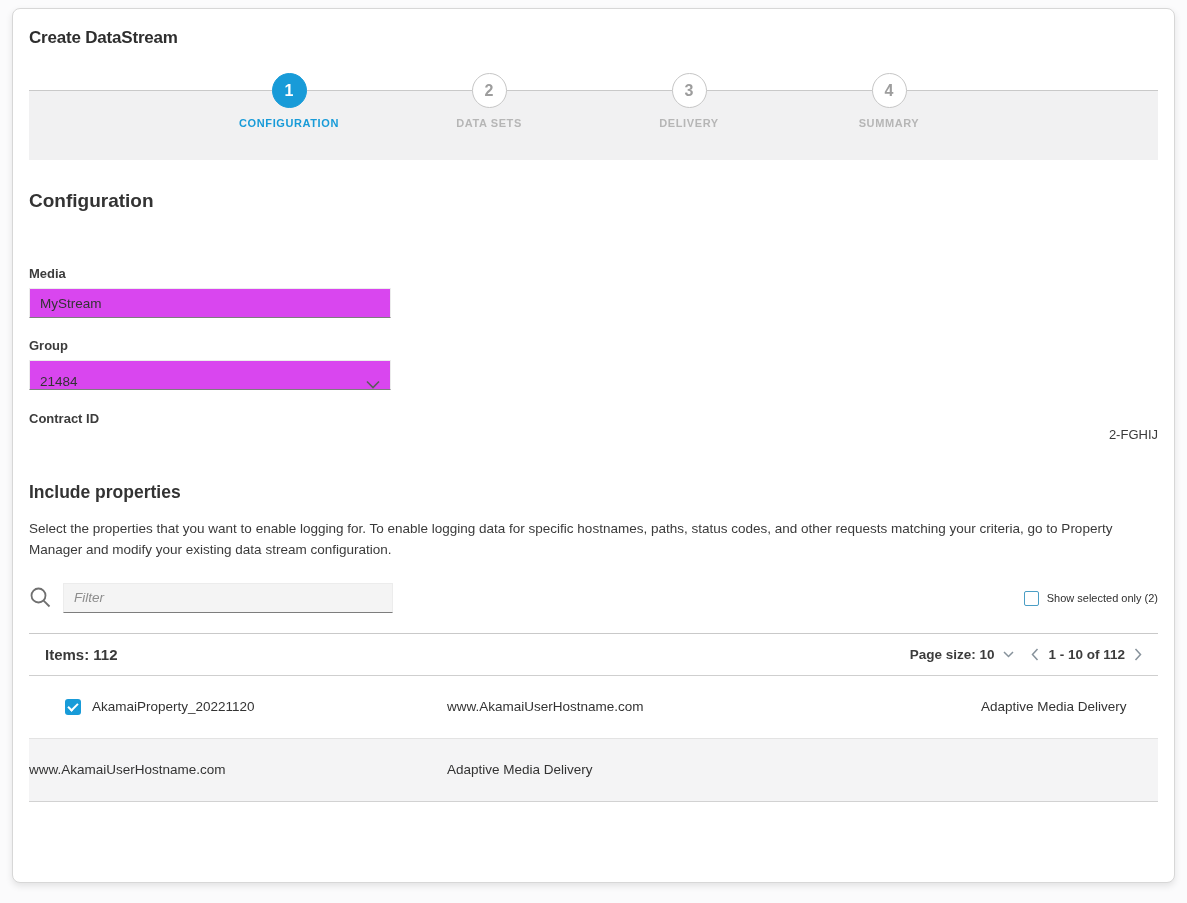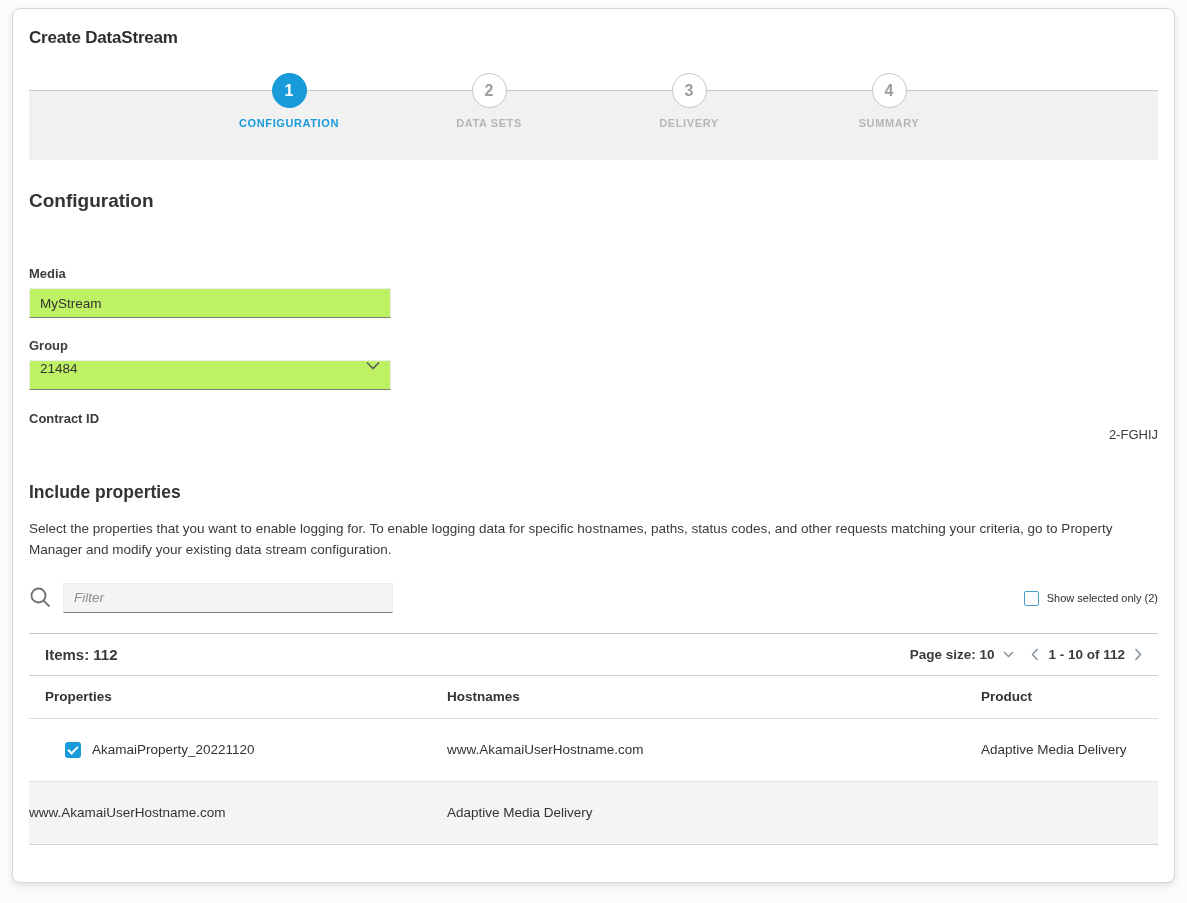--- a/index.html
+++ b/index.html
@@ -20,24 +20,24 @@
   .step[data-state="active"] .step-circle { background:#189bd8; border-color:#189bd8; color:#fff; }
   .step[data-state="active"] .step-label { color:#189bd8; }
 
   .section-heading { font-size:19px; font-weight:700; color:#333; margin:30px 16px 0; }
   .field { margin:0 16px; }
   .field-name { margin-top:54px; }
   .field-group { margin-top:20px; }
   .field-contract { margin-top:21px; }
   .field-label { display:block; font-size:13px; font-weight:700; color:#3c3c3c; }
   .text-input, .select-box {
-    margin-top:7px; width:362px; height:30px; background:#bef264;
+    margin-top:7px; width:362px; height:30px; background:#d946ef;
     border:1px solid #ececec; border-bottom:1px solid #7d7d7d;
     font-size:13.5px; color:#333; padding:0 10px; font-family:inherit; }
-  .select-box { display:flex; align-items:flex-start; justify-content:space-between; cursor:pointer; }
+  .select-box { display:flex; align-items:flex-end; justify-content:space-between; cursor:pointer; }
   .static-value { margin-top:1px; font-size:13px; color:#3a3a3a;text-align:right; }
 
   .sub-heading { font-size:17.5px; font-weight:700; margin:40px 16px 0; }
   .description { margin:16px 16px 0; font-size:13.5px; line-height:1.55; max-width:1085px; color:#3a3a3a; }
 
   .filter-row { display:flex; align-items:flex-end; justify-content:space-between; margin:22px 16px 0; }
   .filter-left { display:flex; align-items:center; gap:11px; }
   .filter-input { width:330px; height:30px; background:#f4f4f4; border:1px solid #ececec; border-bottom:1px solid #7d7d7d;
                   font-size:13.5px; padding:0 10px; font-family:inherit; color:#333; }
   .filter-input::placeholder { color:#8d8d8d; font-style:italic; }
@@ -152,25 +152,20 @@
         </button>
         <span>1 - 10 of 112</span>
         <button class="icon-btn">
           <svg width="8" height="13" viewBox="0 0 8 13">
               <polyline points="1.5,1 6.5,6.5 1.5,12" fill="none" stroke="#87929b" stroke-width="1.5"></polyline>
             </svg>
         </button>
       </div>
     </div>
 
-    <div class="table-header grid-cols">
-      <div class="th-first">Properties</div>
-      <div>Hostnames</div>
-      <div>Product</div>
-    </div>
 
     <div class="table-row grid-cols">
       <div class="row-first">
         <span class="cb-checked" data-checked="true"></span>
         <span>AkamaiProperty_20221120</span>
       </div>
       <div>www.AkamaiUserHostname.com</div>
       <div>Adaptive Media Delivery</div>
     </div>
 

